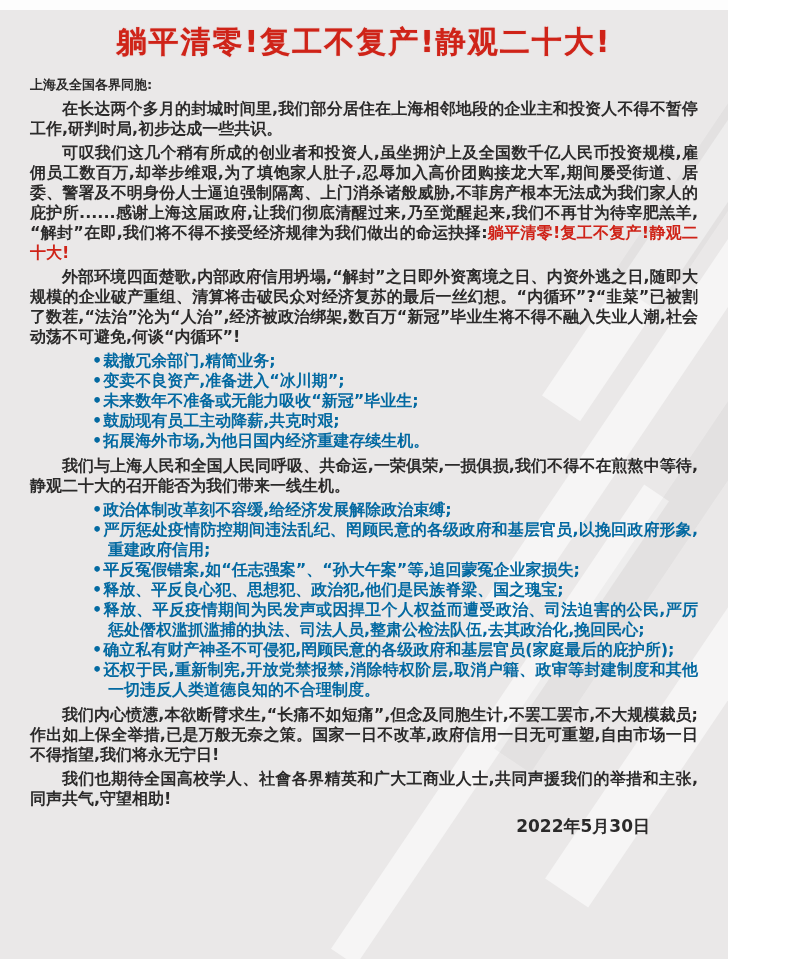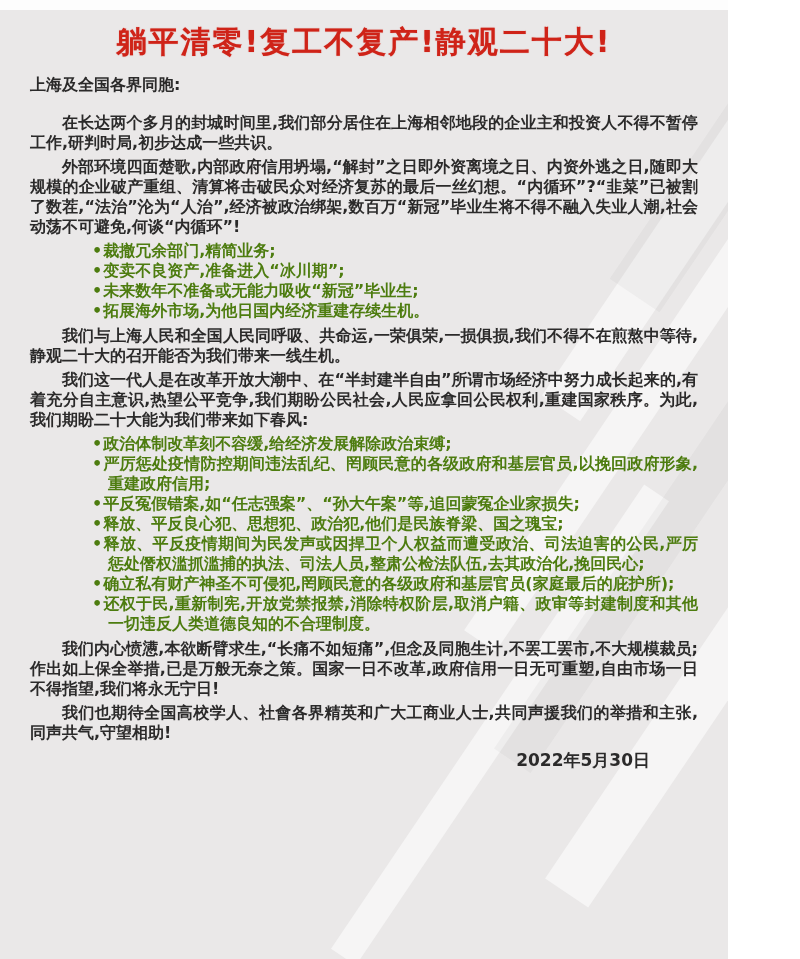--- a/index.html
+++ b/index.html
@@ -30,41 +30,41 @@
   .content{position:relative;z-index:2;}
   h1.title{
     margin:4px 0 12px 0;
     text-align:center;
     font-size:30px;
     letter-spacing:2px;
     color:#cf2318;
     text-shadow:0 0 1px rgba(207,35,24,0.55);
   }
   .salutation{
-    margin:0 0 18px 0;
-    font-size:16px;
+    margin:0 0 4px 0;
+    font-size:13px;
     line-height:20px;
   }
   p.body{
     margin:0 0 4px 0;
     font-size:16px;
     line-height:20px;
     text-indent:2em;
     text-align:justify;
   }
   .red{color:#cf2318;}
   ul.red-list{
     list-style:none;
     margin:2px 0 5px 0;
     padding:0 0 0 62px;
   }
   ul.red-list li{
     font-size:16px;
     line-height:20px;
-    color:#4d7c0f;
+    color:#0369a1;
     padding-left:1em;
     text-indent:-1em;
     text-align:justify;
   }
   ul.red-list .marker{margin-right:1px;}
   .signature{
     margin:6px 48px 0 auto;
     width:-moz-fit-content;
     width:fit-content;
     text-align:center;
@@ -86,34 +86,35 @@
     <div class="wm wm-dark" style="left:380px;top:480px;width:600px;height:44px;transform:rotate(-56deg);transform-origin:center;"></div>
 
     <div class="content">
 
       <h1 class="title">躺平清零!复工不复产!静观二十大!</h1>
 
       <div class="salutation">上海及全国各界同胞:</div>
 
       <p class="body">在长达两个多月的封城时间里,我们部分居住在上海相邻地段的企业主和投资人不得不暂停工作,研判时局,初步达成一些共识。</p>
 
+      <p class="body"><span>可叹我们这几个稍有所成的创业者和投资人,虽坐拥沪上及全国数千亿人民币投资规模,雇佣员工数百万,却举步维艰,为了填饱家人肚子,忍辱加入高价团购接龙大军,期间屡受街道、居委、警署及不明身份人士逼迫强制隔离、上门消杀诸般威胁,不菲房产根本无法成为我们家人的庇护所......感谢上海这届政府,让我们彻底清醒过来,乃至觉醒起来,我们不再甘为待宰肥羔羊,“解封”在即,我们将不得不接受经济规律为我们做出的命运抉择:</span><span class="red">躺平清零!复工不复产!静观二十大!</span></p>
 
       <p class="body">外部环境四面楚歌,内部政府信用坍塌,“解封”之日即外资离境之日、内资外逃之日,随即大规模的企业破产重组、清算将击破民众对经济复苏的最后一丝幻想。“内循环”?“韭菜”已被割了数茬,“法治”沦为“人治”,经济被政治绑架,数百万“新冠”毕业生将不得不融入失业人潮,社会动荡不可避免,何谈“内循环”!</p>
 
 
       <ul class="red-list">
         <li><span class="marker">•</span><span>裁撤冗余部门,精简业务;</span></li>
         <li><span class="marker">•</span><span>变卖不良资产,准备进入“冰川期”;</span></li>
         <li><span class="marker">•</span><span>未来数年不准备或无能力吸收“新冠”毕业生;</span></li>
+        <li><span class="marker">•</span><span>鼓励现有员工主动降薪,共克时艰;</span></li>
         <li><span class="marker">•</span><span>拓展海外市场,为他日国内经济重建存续生机。</span></li>
       </ul>
 
       <p class="body">我们与上海人民和全国人民同呼吸、共命运,一荣俱荣,一损俱损,我们不得不在煎熬中等待,静观二十大的召开能否为我们带来一线生机。</p>
 
-      <p class="body">我们这一代人是在改革开放大潮中、在“半封建半自由”所谓市场经济中努力成长起来的,有着充分自主意识,热望公平竞争,我们期盼公民社会,人民应拿回公民权利,重建国家秩序。为此,我们期盼二十大能为我们带来如下春风:</p>
 
       <ul class="red-list">
         <li><span class="marker">•</span><span>政治体制改革刻不容缓,给经济发展解除政治束缚;</span></li>
         <li><span class="marker">•</span><span>严厉惩处疫情防控期间违法乱纪、罔顾民意的各级政府和基层官员,以挽回政府形象,重建政府信用;</span></li>
         <li><span class="marker">•</span><span>平反冤假错案,如“任志强案”、“孙大午案”等,追回蒙冤企业家损失;</span></li>
         <li><span class="marker">•</span><span>释放、平反良心犯、思想犯、政治犯,他们是民族脊梁、国之瑰宝;</span></li>
         <li><span class="marker">•</span><span>释放、平反疫情期间为民发声或因捍卫个人权益而遭受政治、司法迫害的公民,严厉惩处僭权滥抓滥捕的执法、司法人员,整肃公检法队伍,去其政治化,挽回民心;</span></li>
         <li><span class="marker">•</span><span>确立私有财产神圣不可侵犯,罔顾民意的各级政府和基层官员(家庭最后的庇护所);</span></li>
         <li><span class="marker">•</span><span>还权于民,重新制宪,开放党禁报禁,消除特权阶层,取消户籍、政审等封建制度和其他一切违反人类道德良知的不合理制度。</span></li>
       </ul>

